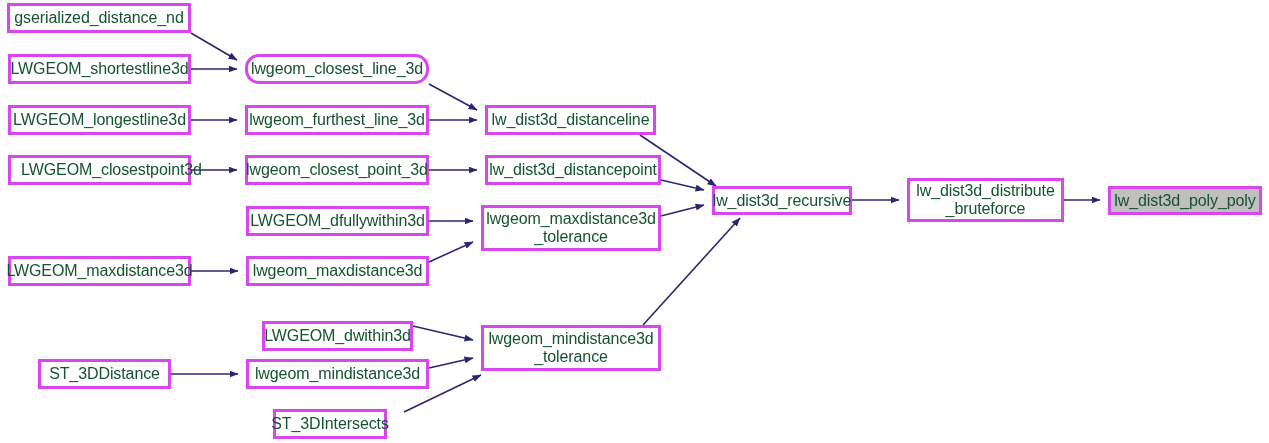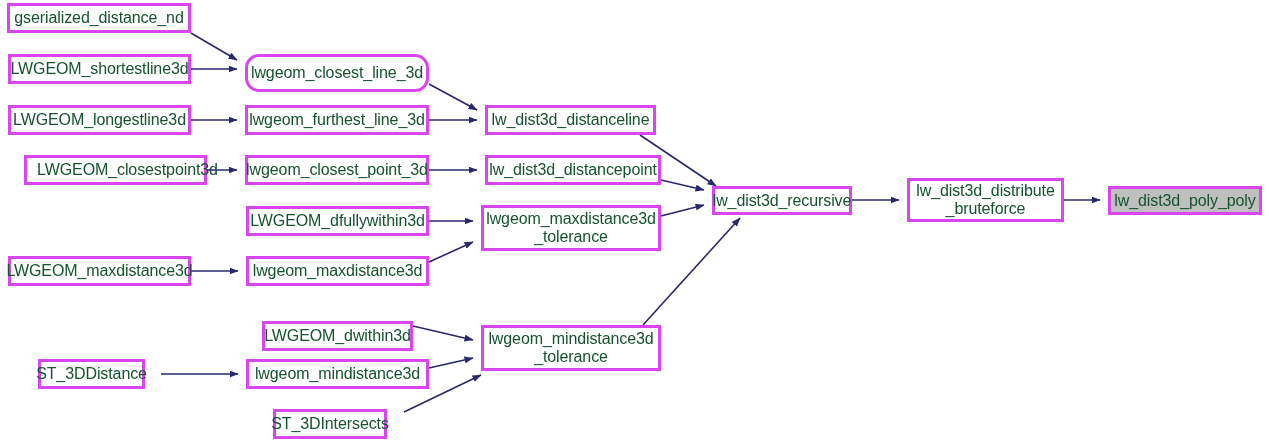--- a/index.html
+++ b/index.html
@@ -78,24 +78,24 @@
         <path d="M661,216 L704,205" stroke="#28286e" stroke-width="1.6" fill="none" marker-end="url(#arrowhead)"></path>
         <path d="M643,325 L740,218" stroke="#28286e" stroke-width="1.6" fill="none" marker-end="url(#arrowhead)"></path>
         <path d="M852,200 L899,200" stroke="#28286e" stroke-width="1.6" fill="none" marker-end="url(#arrowhead)"></path>
         <path d="M1064,200 L1100,200" stroke="#28286e" stroke-width="1.6" fill="none" marker-end="url(#arrowhead)"></path>
       </g>
   </svg>
   <div id="node-layer">
       <div class="node" style="left: 7px; top: 3px; width: 184px; height: 30px;"><span class="node-label">gserialized_distance_nd</span></div>
       <div class="node" style="left: 8px; top: 54px; width: 183px; height: 30px; justify-content: center;"><span class="node-label">LWGEOM_shortestline3d</span></div>
       <div class="node" style="left: 8px; top: 105px; width: 183px; height: 30px;"><span class="node-label">LWGEOM_longestline3d</span></div>
-      <div class="node" style="left: 24px; top: 155px; width: 183px; height: 30px; padding-left: 24px;"><span class="node-label">LWGEOM_closestpoint3d</span></div>
+      <div class="node" style="left: 8px; top: 155px; width: 183px; height: 30px; padding-left: 24px;"><span class="node-label">LWGEOM_closestpoint3d</span></div>
       <div class="node" style="left: 8px; top: 256px; width: 183px; height: 30px;"><span class="node-label">LWGEOM_maxdistance3d</span></div>
-      <div class="node" style="left: 38px; top: 359px; width: 107px; height: 30px;"><span class="node-label">ST_3DDistance</span></div>
-      <div class="node" style="left: 245px; top: 54px; width: 184px; height: 38px; border-radius: 14px;"><span class="node-label">lwgeom_closest_line_3d</span></div>
+      <div class="node" style="left: 38px; top: 359px; width: 133px; height: 30px;"><span class="node-label">ST_3DDistance</span></div>
+      <div class="node" style="left: 245px; top: 54px; width: 184px; height: 30px; border-radius: 14px;"><span class="node-label">lwgeom_closest_line_3d</span></div>
       <div class="node" style="left: 245px; top: 105px; width: 184px; height: 30px;"><span class="node-label">lwgeom_furthest_line_3d</span></div>
       <div class="node" style="left: 245px; top: 155px; width: 184px; height: 30px;"><span class="node-label">lwgeom_closest_point_3d</span></div>
       <div class="node" style="left: 246px; top: 206px; width: 183px; height: 30px;"><span class="node-label">LWGEOM_dfullywithin3d</span></div>
       <div class="node" style="left: 246px; top: 256px; width: 183px; height: 30px;"><span class="node-label">lwgeom_maxdistance3d</span></div>
       <div class="node" style="left: 262px; top: 321px; width: 151px; height: 30px;"><span class="node-label">LWGEOM_dwithin3d</span></div>
       <div class="node" style="left: 246px; top: 359px; width: 183px; height: 30px;"><span class="node-label">lwgeom_mindistance3d</span></div>
       <div class="node" style="left: 273px; top: 409px; width: 114px; height: 30px;"><span class="node-label">ST_3DIntersects</span></div>
       <div class="node" style="left: 485px; top: 105px; width: 171px; height: 30px;"><span class="node-label">lw_dist3d_distanceline</span></div>
       <div class="node" style="left: 485px; top: 155px; width: 176px; height: 30px;"><span class="node-label">lw_dist3d_distancepoint</span></div>
       <div class="node" style="left: 481px; top: 205px; width: 180px; height: 46px;"><span class="node-label">lwgeom_maxdistance3d

